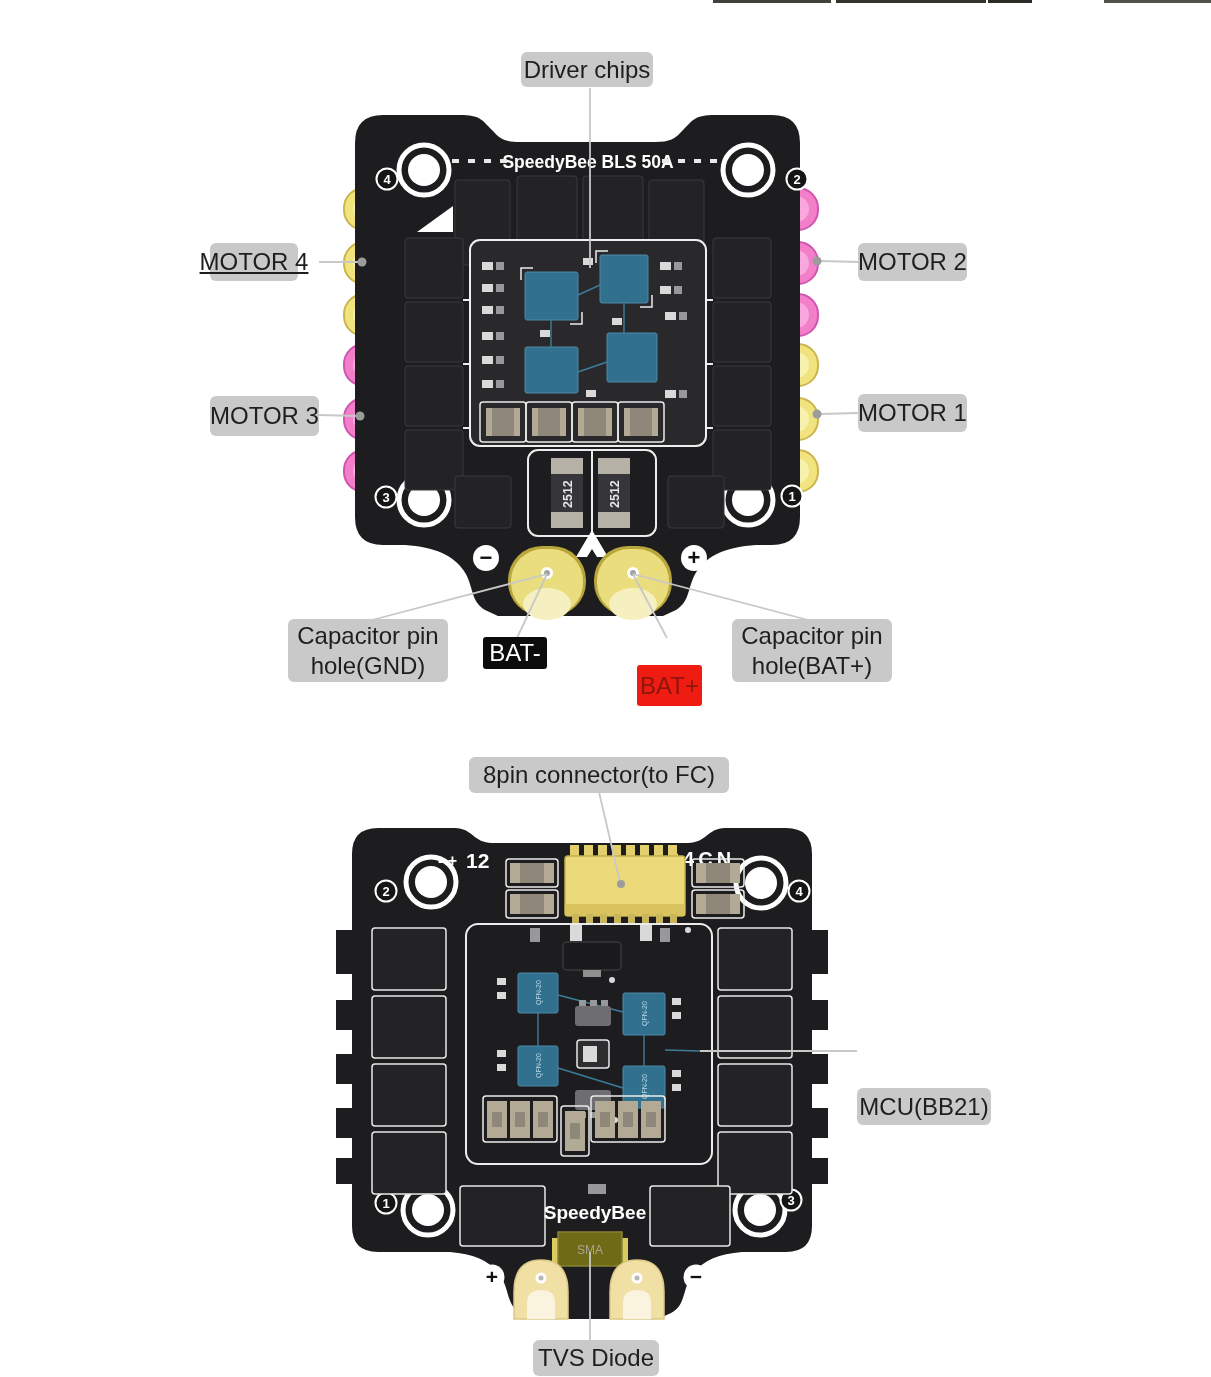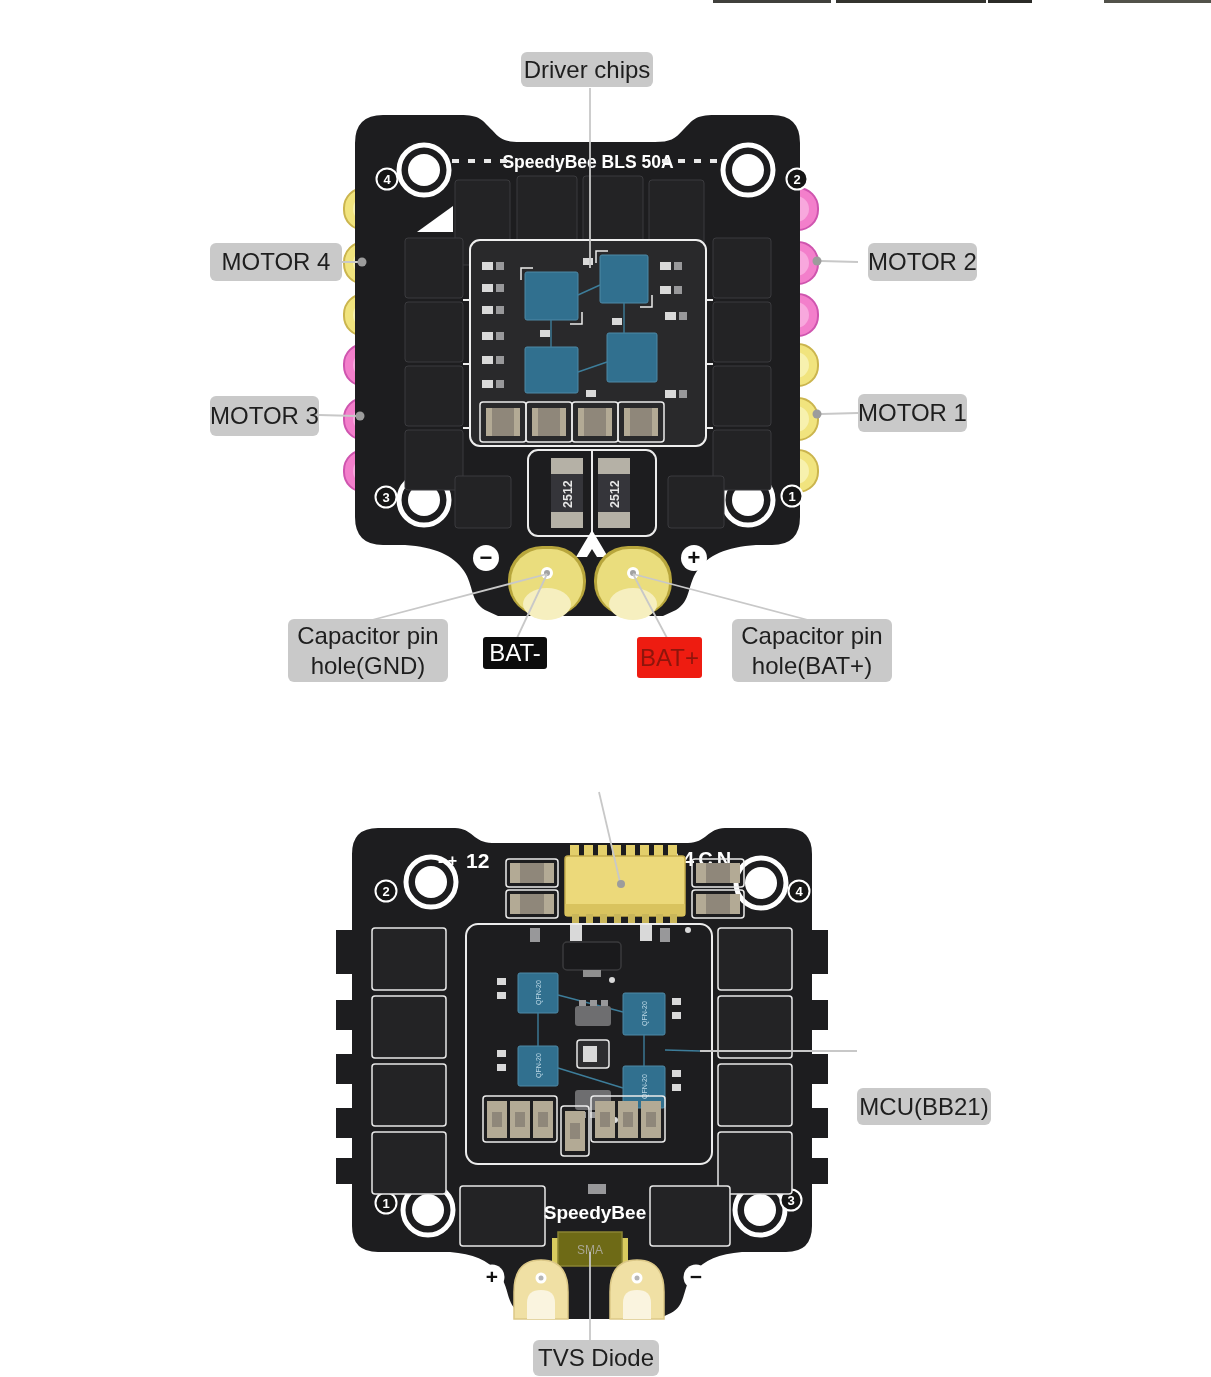--- a/index.html
+++ b/index.html
@@ -5,21 +5,21 @@
   html,body{margin:0;padding:0;background:#ffffff;}
   .stage{position:relative;width:1211px;height:1377px;font-family:"Liberation Sans",sans-serif;overflow:hidden;background:#fff;}
   svg.art{position:absolute;left:0;top:0;z-index:1;}
   svg.art text{font-family:"Liberation Sans",sans-serif;}
   .artifact{position:absolute;top:0;height:3px;z-index:3;}
   .callout{position:absolute;z-index:2;display:flex;align-items:center;justify-content:center;
            text-align:center;background:#c9c9c9;color:#1e1e1e;border-radius:6px;
            font-size:24px;line-height:1.22;white-space:nowrap;}
   .callout.two-line{flex-direction:column;text-align:center;}
   .callout.dark{background:#0c0c0c;color:#ffffff;border-radius:3px;}
-  .callout.red{background:#ee1c11;color:#8e150c;border-radius:3px;}
+  .callout.red{background:#ee1c11;color:#8e150c;border-radius:3px;margin-top:28px;}
   
   .mos{fill:#232325;stroke:#3b3b3e;stroke-width:1;}
   .mosb{fill:#232325;stroke:#e8e8e8;stroke-width:1.5;}
   .silk{fill:none;stroke:#ececec;stroke-width:2;}
   .silk1{fill:none;stroke:#ececec;stroke-width:1.5;}
   .cl{stroke:#c8c8c8;stroke-width:1.8;fill:none;}
   .chip{fill:#31708f;stroke:#4e89a6;stroke-width:1;}
   .cap{fill:#b3aa95;}
   .capd{fill:#8f877a;}
   .p1{fill:#d9d9d9;}
@@ -463,25 +463,25 @@
         <circle cx="621" cy="884" r="4" fill="#9c9c9c"></circle>
       <line class="cl" x1="857" y1="1051" x2="700" y2="1051"></line>
       <line class="cl" x1="590" y1="1252" x2="590" y2="1341"></line>
     </g>
   </svg>
 
   <div class="callout" style="left:521px;top:52px;width:132px;height:35px;">
       <span>Driver chips</span>
     </div>
 
-  <div class="callout" style="left:210px;top:243px;width:132px;height:38px;">
+  <div class="callout" style="left:210px;top:243px;width:88px;height:38px;text-decoration:underline;">
       <span>MOTOR 4</span>
     </div>
 
-  <div class="callout" style="left:858px;top:243px;width:109px;height:38px;margin-left:10px;">
+  <div class="callout" style="left:858px;top:243px;width:109px;height:38px;">
       <span>MOTOR 2</span>
     </div>
 
   <div class="callout" style="left:210px;top:396px;width:109px;height:40px;">
       <span>MOTOR 3</span>
     </div>
 
   <div class="callout" style="left:858px;top:394px;width:109px;height:38px;justify-content:center;">
       <span>MOTOR 1</span>
     </div>
@@ -497,20 +497,23 @@
 
   <div class="callout red" style="left:637px;top:637px;width:65px;height:41px;">
       <span>BAT+</span>
     </div>
 
   <div class="callout two-line" style="left:732px;top:619px;width:160px;height:63px;">
     <span>Capacitor pin</span>
     <span>hole(BAT+)</span>
   </div>
 
+  <div class="callout" style="left:469px;top:757px;width:260px;height:36px;">
+      <span>8pin connector(to FC)</span>
+    </div>
 
   <div class="callout" style="left:857px;top:1088px;width:134px;height:37px;">
       <span>MCU(BB21)</span>
     </div>
 
   <div class="callout" style="left:533px;top:1340px;width:126px;height:36px;">
       <span>TVS Diode</span>
     </div>
 
 </div>

